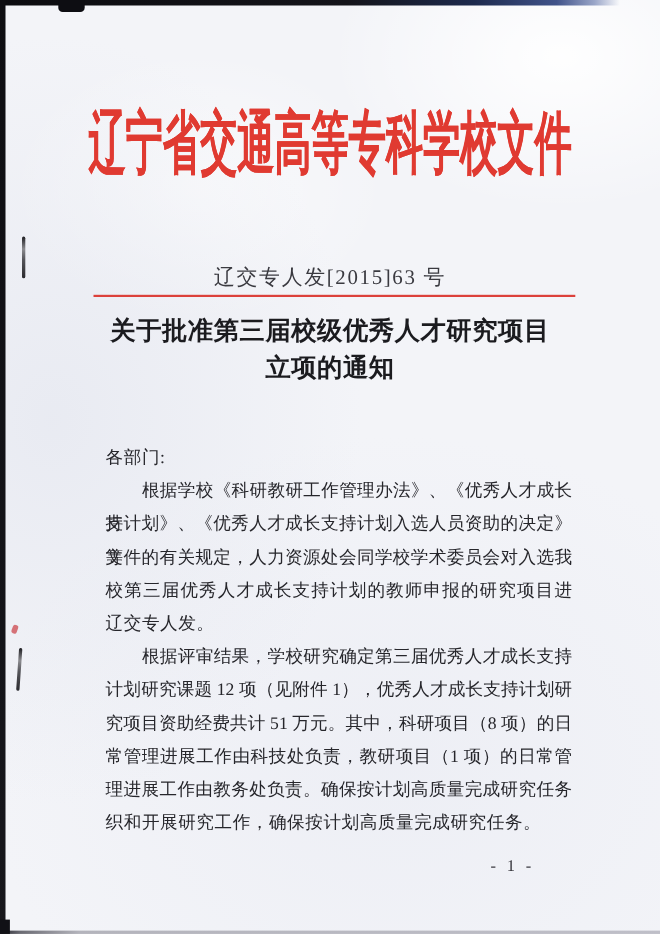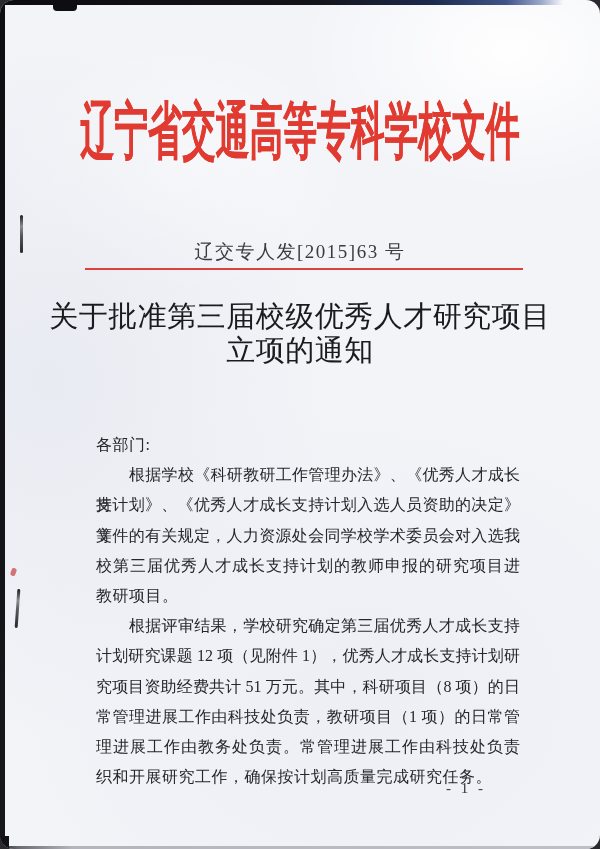--- a/index.html
+++ b/index.html
@@ -8,21 +8,20 @@
     width: 600px;
     height: 849px;
     overflow: hidden;
     background-color: #f3f4f8;
     background-image:
       radial-gradient(ellipse 300px 200px at 85% 6%, rgba(255,255,255,0.95), rgba(255,255,255,0) 70%),
       radial-gradient(ellipse 400px 500px at 8% 45%, rgba(224,227,237,0.55), rgba(224,227,237,0) 70%),
       radial-gradient(ellipse 500px 400px at 60% 82%, rgba(233,235,243,0.6), rgba(233,235,243,0) 75%),
       radial-gradient(ellipse 250px 180px at 30% 20%, rgba(255,255,255,0.5), rgba(255,255,255,0) 70%);
     font-family: "Liberation Serif", "DejaVu Serif", serif;
-    border-radius: 14px;
   }
 
   
   .edge-top {
     position: absolute; left: 0; top: 0; width: 575px; height: 5px;
     background: linear-gradient(90deg, #0c0c10 0%, #14141a 55%, #1d2a4d 75%, #41538a 88%, #9aa6c8 94%, rgba(255,255,255,0) 98%);
   }
   .edge-left {
     position: absolute; left: 0; top: 0; width: 5px; height: 849px;
     background: linear-gradient(180deg, #0e0e12, #17171c);
@@ -68,29 +67,28 @@
     text-align: center; font-size: 19px; letter-spacing: 1.5px;
     color: #3a3a40;
   }
 
   .red-rule {
     position: absolute; left: 85px; top: 268px; width: 438px; height: 2px;
     background: var(--rule-red, #dc413b);
   }
 
   .doc-title {
-    position: absolute; left: 0; top: 299px; width: 600px;
-    text-align: center; font-size: 29px; font-weight: normal;
+    position: absolute; left: 0; top: 284px; width: 600px;
+    text-align: center; font-size: 23px; font-weight: bold;
     line-height: 34px; color: #1b1b1f; letter-spacing: 0.5px;
   }
 
   .body-block {
     position: absolute; left: 96px; top: 402px; width: 424px;
     color: var(--text-dark, #26262b);
-    margin-top: 28px;
   }
   .body-line {
     height: 30.2px; line-height: 30.2px; font-size: 16px;
     letter-spacing: 0.5px; white-space: nowrap;
   }
   .body-line.fill {
     letter-spacing: 0; white-space: normal;
     text-align: justify; text-align-last: justify;
   }
   .body-line.indent { text-indent: 33px; }
@@ -128,25 +126,25 @@
     <div>立项的通知</div>
   </div>
 
   <div class="body-block">
     <div class="body-line">各部门:</div>
     <div>
         <div class="body-line fill indent">根据学校《科研教研工作管理办法》、《优秀人才成长支</div>
         <div class="body-line fill">持计划》、《优秀人才成长支持计划入选人员资助的决定》等</div>
         <div class="body-line fill">文件的有关规定，人力资源处会同学校学术委员会对入选我</div>
         <div class="body-line fill">校第三届优秀人才成长支持计划的教师申报的研究项目进</div>
-        <div class="body-line">教研项目。</div>
+        <div class="body-line">辽交专人发。</div>
         <div class="body-line fill indent">根据评审结果，学校研究确定第三届优秀人才成长支持</div>
         <div class="body-line fill">计划研究课题 12 项（见附件 1），优秀人才成长支持计划研</div>
         <div class="body-line fill">究项目资助经费共计 51 万元。其中，科研项目（8 项）的日</div>
         <div class="body-line fill">常管理进展工作由科技处负责，教研项目（1 项）的日常管</div>
-        <div class="body-line fill">理进展工作由教务处负责。常管理进展工作由科技处负责</div>
+        <div class="body-line fill">理进展工作由教务处负责。确保按计划高质量完成研究任务</div>
         <div class="body-line">织和开展研究工作，确保按计划高质量完成研究任务。</div>
       </div>
   </div>
 
   <div class="page-number">- 1 -</div>
 
 </div>
 
 </body></html>

